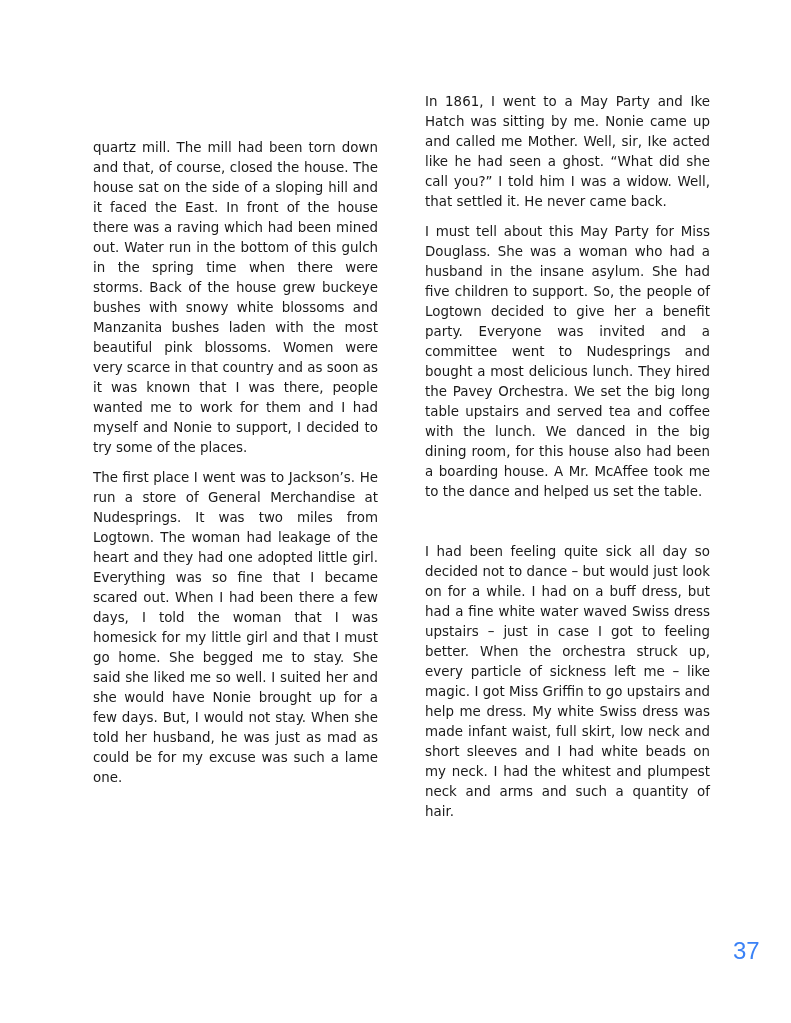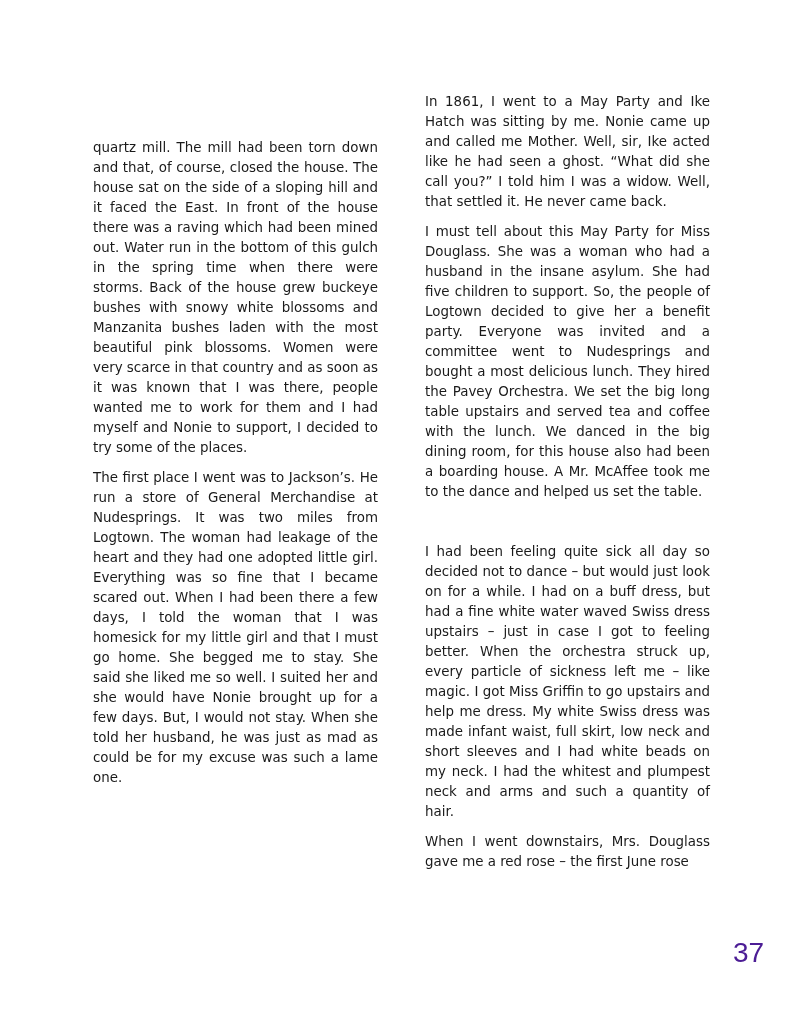--- a/index.html
+++ b/index.html
@@ -15,33 +15,32 @@
     }
     .col p { margin: 0 0 10px 0; }
     #col-left { left: 93px; top: 90px; margin-top: 48px; }
     #col-right { left: 425px; top: 92px; }
     .gap { height: 30px; }
     #page-number {
       position: absolute;
       left: 733px;
       top: 937px;
       font-family: "Liberation Sans", sans-serif;
-      font-size: 28px;
-      color: #4c1d95;
+      font-size: 24px;
+      color: #3b82f6;
     }
   </style>
 </head>
 <body>
 
 <div id="col-left" class="col">
   <p>quartz mill.  The mill had been torn down and that, of course, closed the house.  The house sat on the side of a sloping hill and it faced the East.  In front of the house there was a raving which had been mined out.  Water run in the bottom of this gulch in the spring time when there were storms.  Back of the house grew buckeye bushes with snowy white blossoms and Manzanita bushes laden with the most beautiful pink blossoms.   Women were very scarce in that country and as soon as it was known that I was there, people wanted me to work for them and I had myself and Nonie to support, I decided to try some of the places.</p>
   <p>The first place I went was to Jackson’s.  He run a store of General Merchandise at Nudesprings.  It was two miles from Logtown.  The woman had leakage of the heart and they had one adopted little girl.  Everything was so fine that I became scared out.  When I had been there a few days, I told the woman that I was homesick for my little girl and that I must go home.  She begged me to stay.  She said she liked me so well.  I suited her and she would have Nonie brought up for a few days.  But, I would not stay.  When she told her husband, he was just as mad as could be for my excuse was such a lame one.</p>
 </div>
 
 <div id="col-right" class="col">
   <p>In 1861, I went to a May Party and Ike Hatch was sitting by me.  Nonie came up and called me Mother.  Well, sir, Ike acted like he had seen a ghost.  “What did she call you?”  I told him I was a widow.  Well, that settled it.  He never came back.</p>
   <p>I must tell about this May Party for Miss Douglass.  She was a woman who had a husband in the insane asylum.  She had five children to support.  So, the people of Logtown decided to give her a benefit party.   Everyone was invited and a committee went to Nudesprings and bought a most delicious lunch.  They hired the Pavey Orchestra.  We set the big long table upstairs and served tea and coffee with the lunch.  We danced in the big dining room, for this house also had been a boarding house.  A Mr. McAffee took me to the dance and helped us set the table.</p>
   <div class="gap"></div>
   <p>I had been feeling quite sick all day so decided not to dance – but would just look on for a while.  I had on a buff dress, but had a fine white water waved Swiss dress upstairs – just in case I got to feeling better.  When the orchestra struck up, every particle of sickness left me – like magic.  I got Miss Griffin to go upstairs and help me dress.  My white Swiss dress was made infant waist, full skirt, low neck and short sleeves and I had white beads on my neck.  I had the whitest and plumpest neck and arms and such a quantity of hair.</p>
-  <p>When I went downstairs, Mrs. Douglass gave me a red rose – the first June rose</p>
 </div>
 
 <div id="page-number">37</div>
 
 </body></html>

